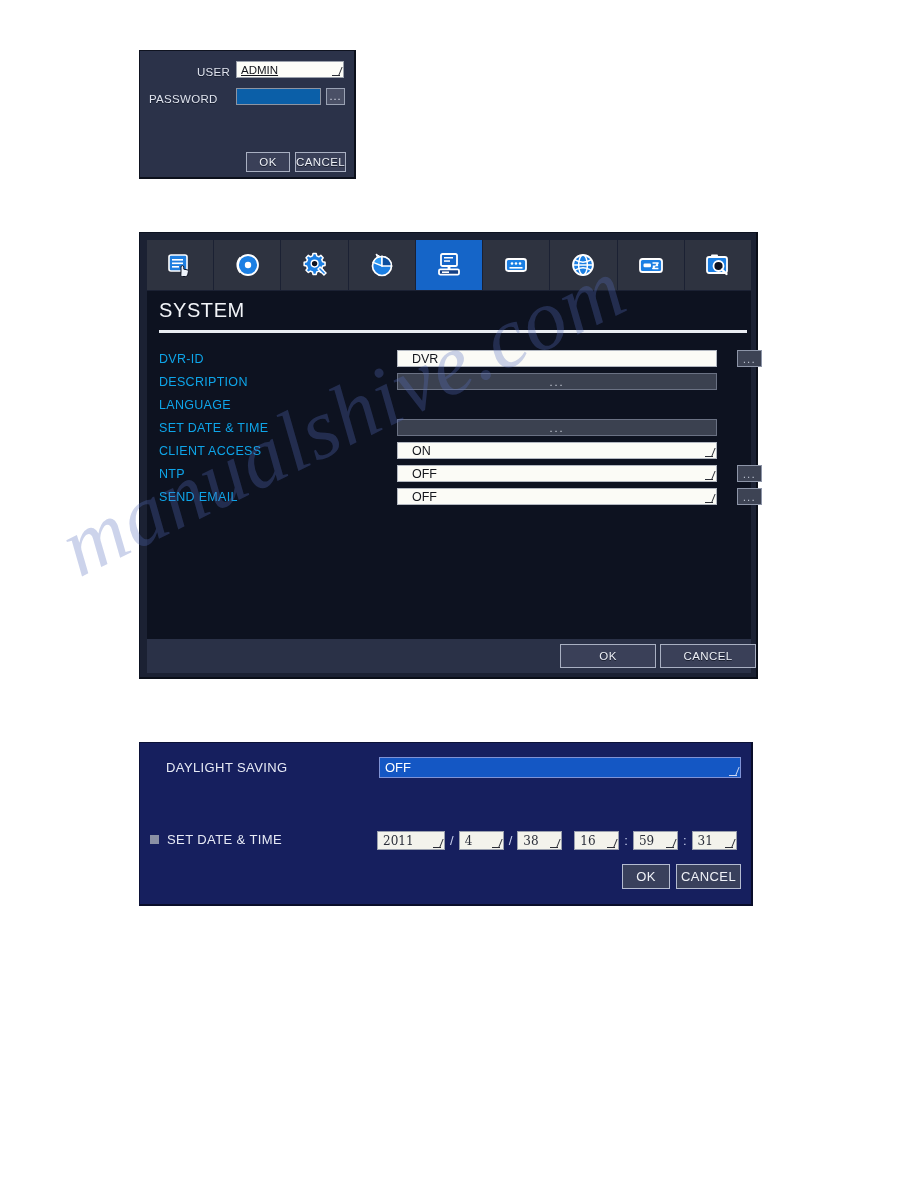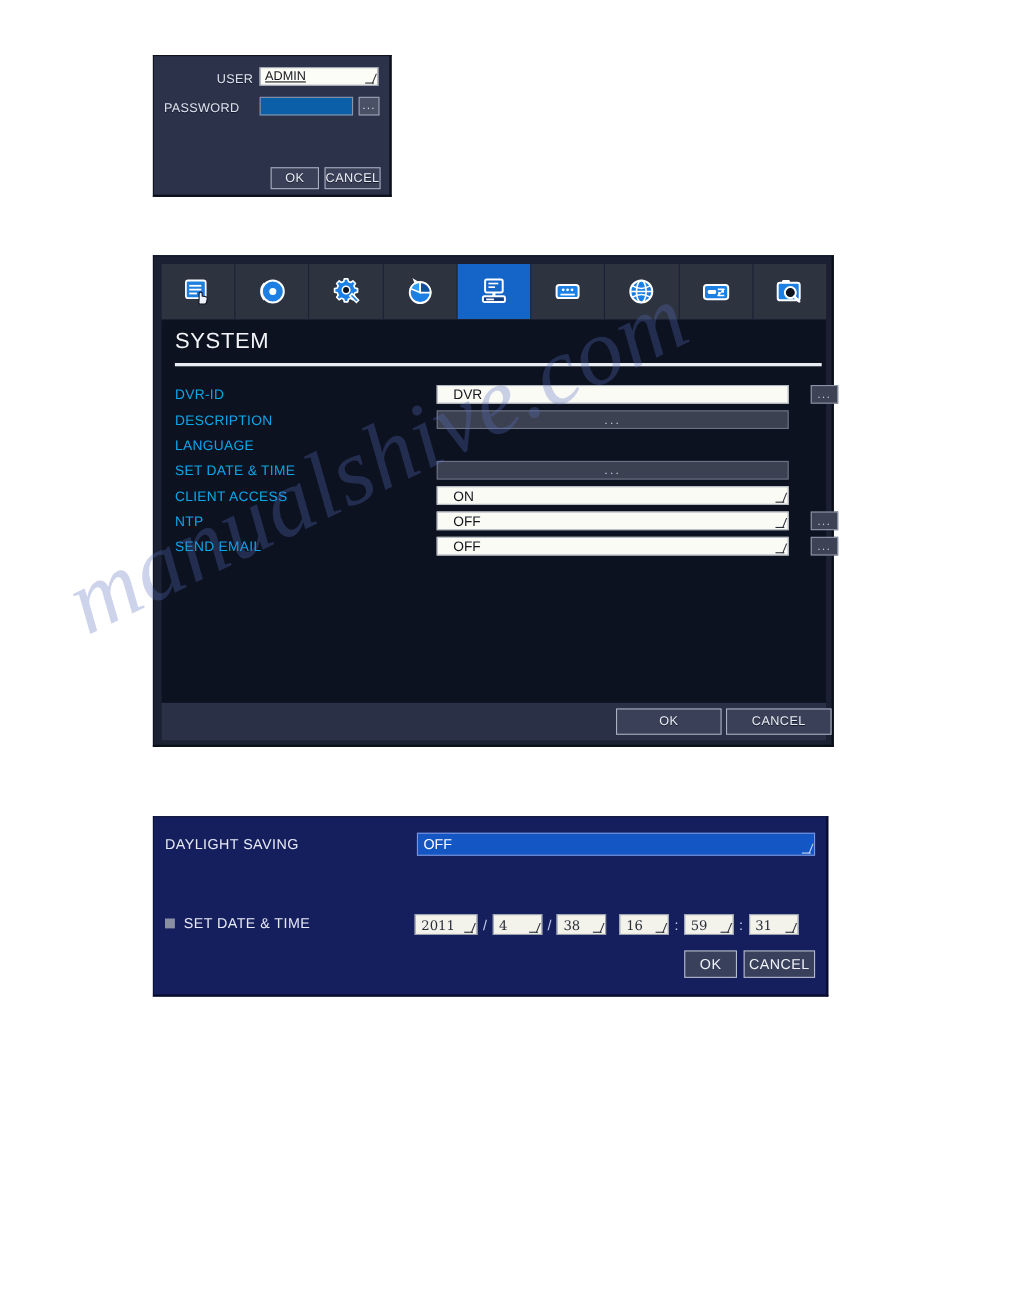--- a/index.html
+++ b/index.html
@@ -162,21 +162,21 @@
   .dst-panel {
     position: absolute; left: 139px; top: 742px;
     width: 614px; height: 164px;
     background: #161f5e;
     border: 1px solid #0c1238;
     border-right: 2px solid #090d2a;
     border-bottom: 2px solid #090d2a;
     z-index: 10;
   }
   .dst-label {
-    position: absolute; left: 10px; top: 17px;
+    position: absolute; left: 26px; top: 17px;
     color: #e7eaf5; font-size: 13px; letter-spacing: .4px;
   }
   .dst-field {
     position: absolute; left: 239px; top: 14px;
     width: 362px; height: 21px;
     background: #1457c4; border: 1px solid #7f93d6;
     color: #ffffff; font-size: 13px;
     display: flex; align-items: center; padding-left: 5px;
   }
   .dst-field .dd-mark::before,
@@ -194,21 +194,21 @@
   .dt-row {
     position: absolute; left: 237px; top: 88px;
     display: flex; align-items: center;
   }
   .dt-box {
     position: relative; background: #f3f3ec; border: 1px solid #9aa0ae;
     height: 19px; color: #2b2f3a;
     font-family: "DejaVu Serif", serif; font-size: 12px;
     display: flex; align-items: center; padding-left: 5px;
   }
-  .dt-w-year { width: 57px; }
+  .dt-w-year { width: 68px; }
   .dt-w-sm   { width: 45px; }
   .dt-sep {
     color: #c8d0ee; font-size: 13px; padding: 0 5px;
     font-family: "Liberation Sans", sans-serif;
   }
   .dt-gap { width: 12px; }
 
   .dst-ok     { position: absolute; left: 482px; top: 121px; width: 48px; height: 25px; }
   .dst-cancel { position: absolute; left: 536px; top: 121px; width: 65px; height: 25px; }
   .btn-dst {

